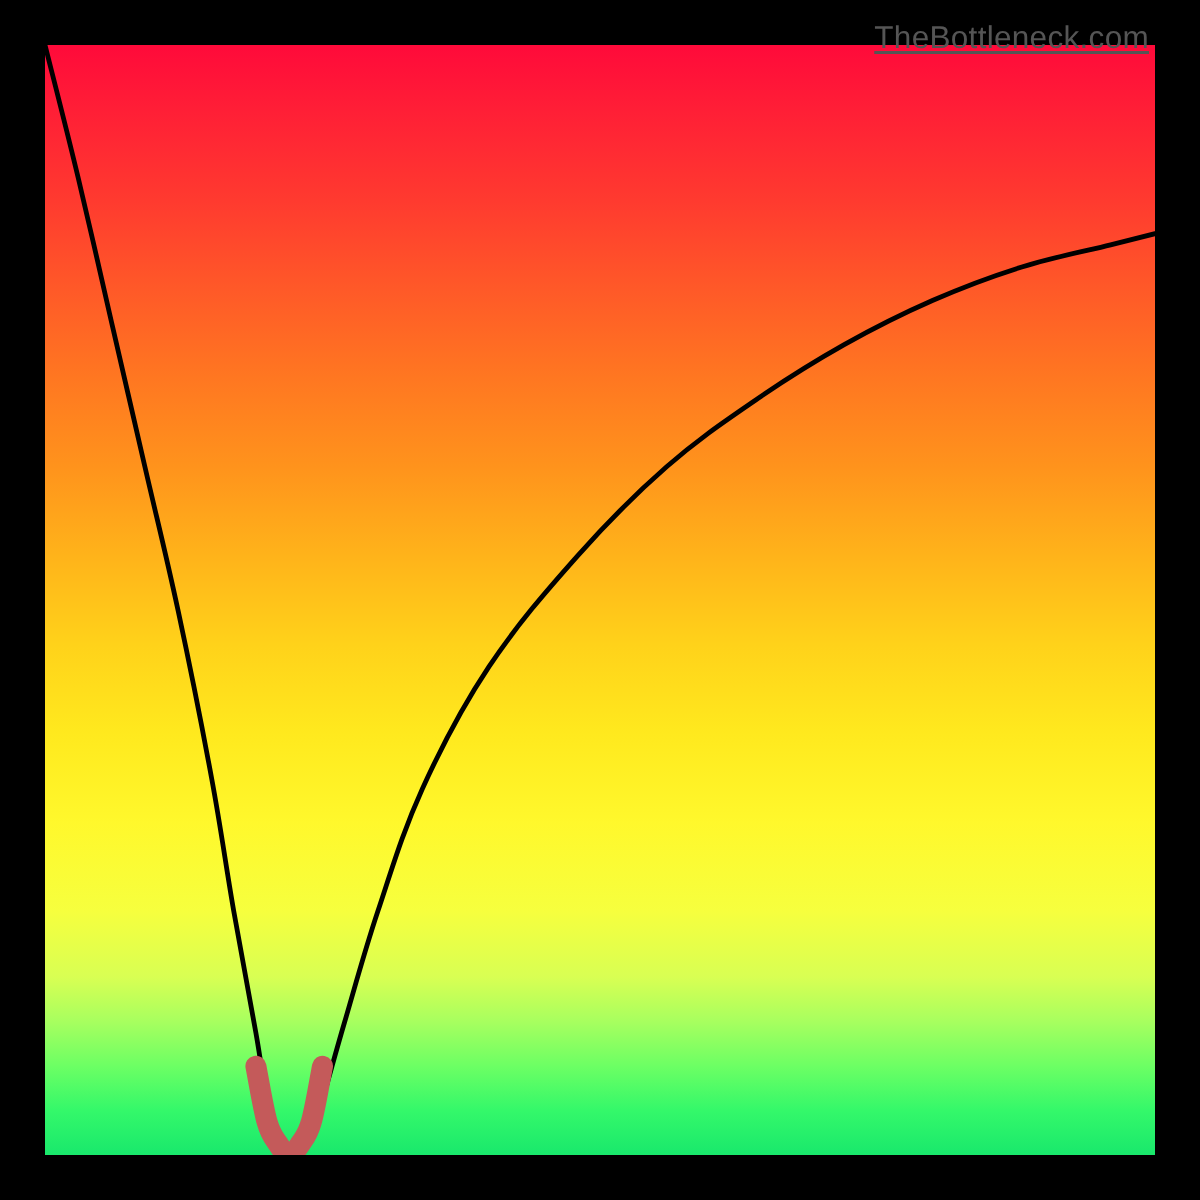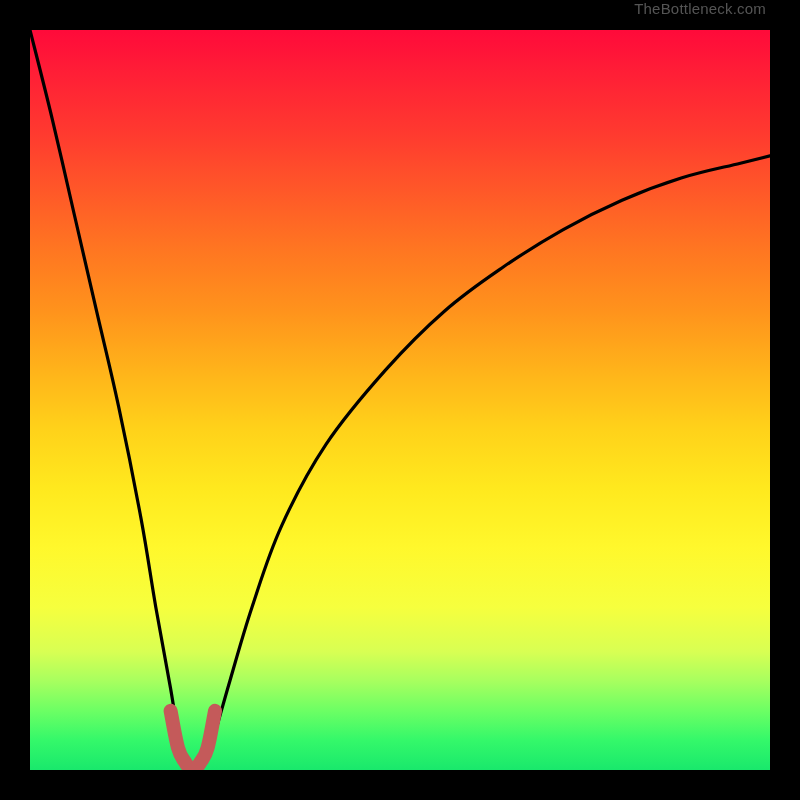--- a/index.html
+++ b/index.html
@@ -38,28 +38,29 @@
       #f6ff3e 78%,
       #d8ff53 84%,
       #a7ff5f 88%,
       #6cff64 92%,
       #34f86a 96%,
       #19e86c 100%
     );
   }
   .watermark {
     position: absolute;
-    top: 0;
+    top: 14px;
     right: 34px;
     color: #555;
-    font-size: 15px;
+    font-size: 21px;
     font-weight: 500;
     letter-spacing: 0.2px;
     z-index: 5;
     user-select: none;
+    text-decoration: underline;
   }
   svg.curve {
     position: absolute;
     left: 0; top: 0;
     width: 740px;
     height: 740px;
     overflow: visible;
   }
 </style>
 </head>

